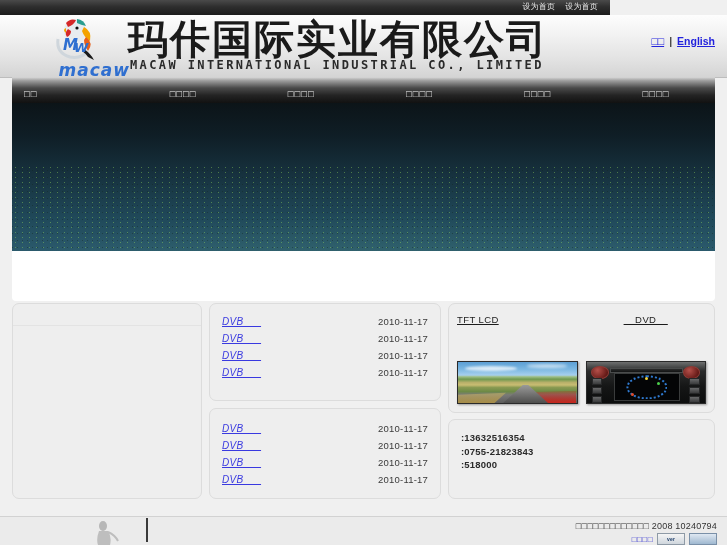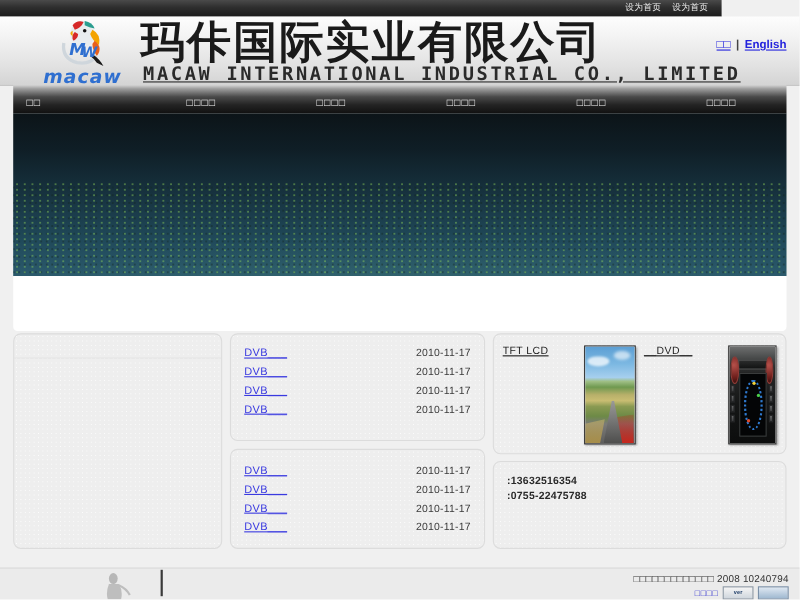--- a/index.html
+++ b/index.html
@@ -11,21 +11,21 @@
   }
   #page {
     position: relative;
     width: 727px; height: 545px;
     background: #f0f0f0;
   }
 
   
   .topbar {
     position: absolute; left: 0; top: 0;
-    width: 656px; height: 15px;
+    width: 610px; height: 15px;
     background: linear-gradient(to bottom, #4a4a4a 0%, #2e2e2e 45%, #1c1c1c 100%);
     border-bottom: 1px solid #111;
   }
   .topbar-links {
     position: absolute; right: 12px; top: 1px;
     display: flex; gap: 10px;
     align-items: center;
   }
   .topbar-links a {
     color: #e8e8e8;
@@ -44,43 +44,42 @@
     border-bottom: 1px solid #bdbdbd;
     overflow: hidden;
   }
   .logo {
     position: absolute; left: 18px; top: 1px;
     width: 112px; height: 62px;
   }
   .logo-bird { position: absolute; left: 26px; top: 1px; }
   .logo-word {
     position: absolute; left: 2px; top: 44px;
-    width: 110px; text-align: center;
+    width: 110px; text-align: right;
     font-family: "DejaVu Sans", sans-serif;
     font-size: 17px; font-weight: bold;
     font-style: italic;
     color: #2f6fd0;
     letter-spacing: 1px;
     text-transform: lowercase;
   }
   .company-cn {
     position: absolute; left: 128px; top: 5px;
     font-family: "DejaVu Sans", sans-serif;
     font-size: 40px; font-weight: bold;
     color: #1a1a1a;
     letter-spacing: 2px;
     line-height: 38px;
   }
   .company-en {
     position: absolute; left: 130px; top: 43px;
     font-family: "DejaVu Sans Mono", monospace;
-    font-size: 17px; font-weight: bold;
+    font-size: 12px; font-weight: bold;
     color: #2a2a2a;
     letter-spacing: 2.4px;
-    text-decoration: underline;
   }
   .lang {
     position: absolute; right: 12px; top: 20px;
     font-size: 10.5px;
     display: flex; align-items: center; gap: 5px;
   }
   .lang a {
     color: #2222dd;
     text-decoration: underline;
     font-weight: bold;
@@ -171,40 +170,41 @@
     display: flex; align-items: baseline;
     justify-content: space-between;
     height: 17px;
   }
   .news-link {
     color: #3a3ae0;
     font-size: 10px;
     text-decoration: underline;
     white-space: nowrap;
     letter-spacing: 0.3px;
+    font-style: italic;
   }
   .news-date {
     color: #3a3a3a;
     font-size: 9.5px;
     white-space: nowrap;
     letter-spacing: 0.2px;
   }
 
   
   #panel-products {
     left: 448px; top: 303px; width: 267px; height: 110px;
   }
   .prod-grid {
     position: absolute; left: 0; top: 0;
     width: 100%; height: 100%;
     display: flex; gap: 8px;
     padding: 10px 8px 8px 8px;
     box-sizing: border-box;
   }
-  .prod-cell { flex: 1 1 0; display: flex; flex-direction: row; gap: 32px; }
+  .prod-cell { flex: 1 1 0; display: flex; flex-direction: column; gap: 32px; }
   .prod-title {
     font-size: 9.5px; color: #1c1c1c;
     text-decoration: underline;
     letter-spacing: 0.4px;
     margin-bottom: 4px;
     white-space: nowrap;
   }
   .prod-title.center { text-align: center; }
   .prod-img {
     flex: 1 1 auto;
@@ -523,21 +523,22 @@
             </div>
           </div>
         </div>
       </div>
     </div>
   </div>
 
   <div class="panel" id="panel-contact">
     <div class="contact-list">
       <div class="contact-row">:13632516354</div>
-      <div class="contact-row">:0755-22475788</div>
+      <div class="contact-row">:0755-21823843</div>
+      <div class="contact-row">:518000</div>
     </div>
   </div>
 
   <div class="footer-sep"></div>
   <div class="footer">
     <svg class="footer-figure" viewBox="0 0 40 26">
       <ellipse cx="15" cy="7" rx="4" ry="5" fill="#8d8d8d"></ellipse>
       <path d="M11 12 Q8 20 10 26 L22 26 Q24 18 20 12 Z" fill="#9a9a9a"></path>
       <path d="M20 13 Q27 16 30 22" stroke="#9a9a9a" stroke-width="2" fill="none"></path>
     </svg>

